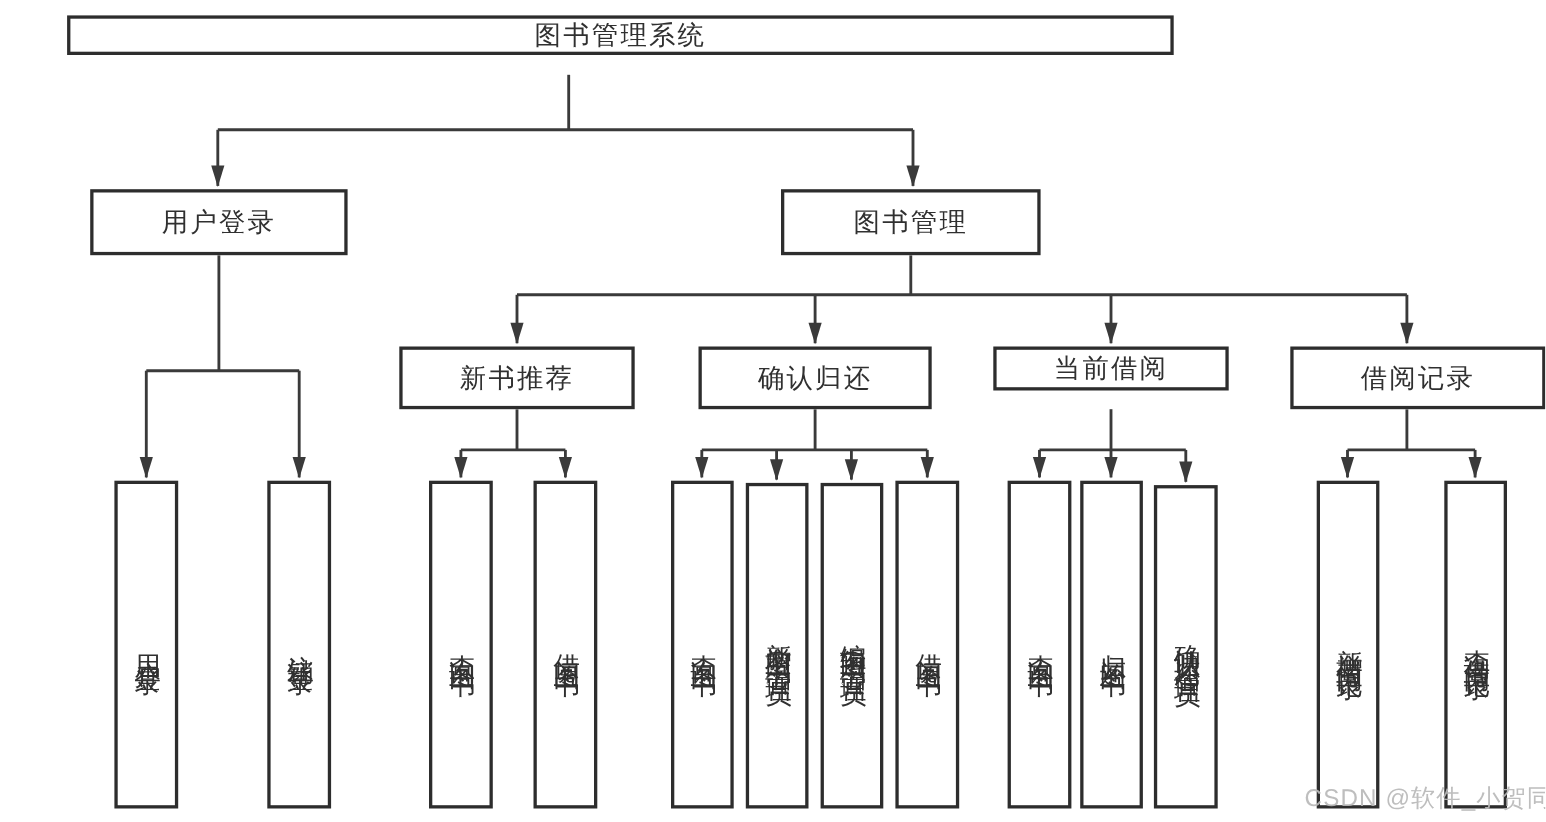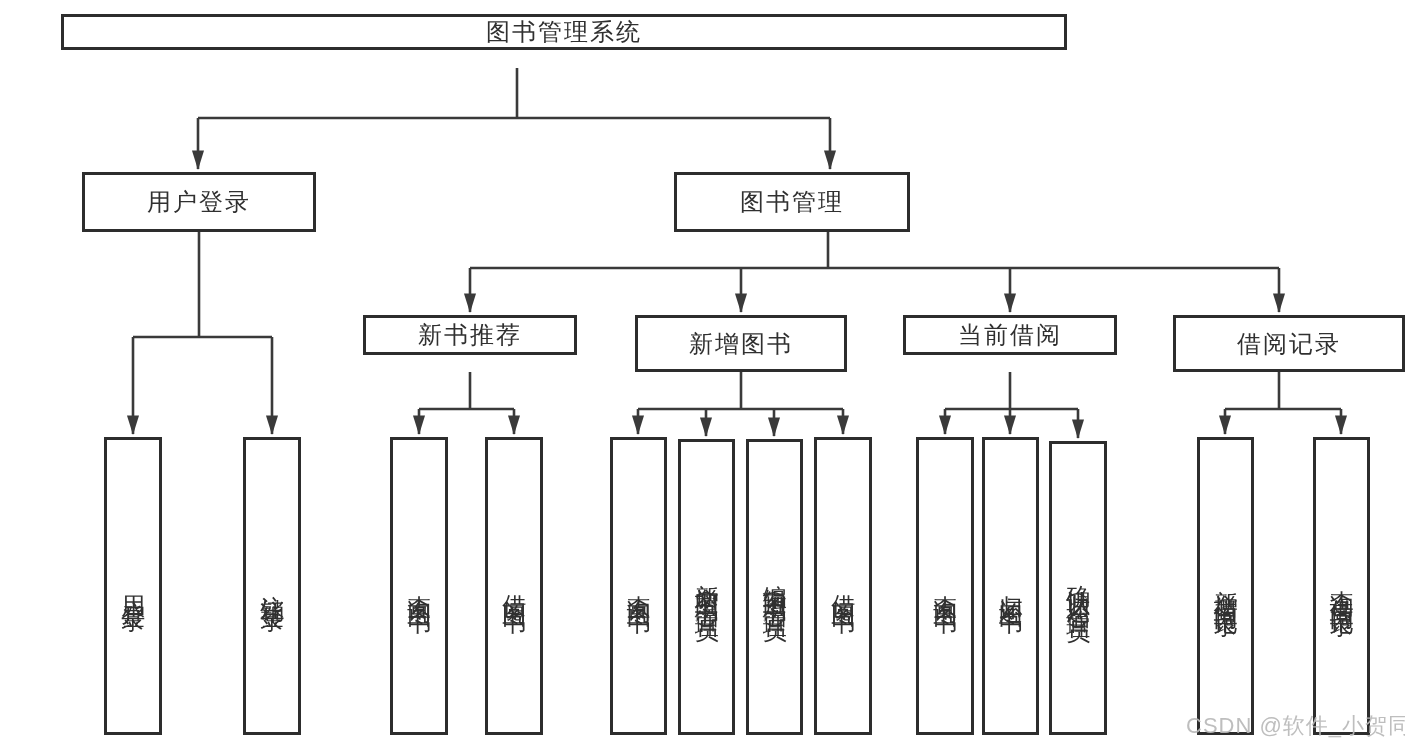--- a/index.html
+++ b/index.html
@@ -98,28 +98,28 @@
         <polyline points="1341,409 1341,434" fill="none" stroke="#3a3a3a" stroke-width="2.6" marker-end="url(#arrowhead)"></polyline>
       </g>
   </svg>
   <div id="node-layer">
       <div class="node" style="left: 14px; top: 14px; width: 1006px; height: 36px; border-color: rgb(45, 45, 45); margin-left: 47px;">
         <span class="label" style="color: rgb(48, 48, 48);">图书管理系统</span>
       </div>
       <div class="node" style="left: 82px; top: 172px; width: 234px; height: 60px; border-color: rgb(45, 45, 45);">
         <span class="label" style="color: rgb(48, 48, 48);">用户登录</span>
       </div>
-      <div class="node" style="left: 674px; top: 172px; width: 236px; height: 60px; border-color: rgb(45, 45, 45);">
+      <div class="node" style="left: 710px; top: 172px; width: 236px; height: 60px; border-color: rgb(45, 45, 45);">
         <span class="label" style="color: rgb(48, 48, 48);">图书管理</span>
       </div>
-      <div class="node" style="left: 363px; top: 315px; width: 214px; height: 40px; border-color: rgb(45, 45, 45);">
+      <div class="node" style="left: 363px; top: 315px; width: 214px; height: 57px; border-color: rgb(45, 45, 45);">
         <span class="label" style="color: rgb(48, 48, 48);">新书推荐</span>
       </div>
       <div class="node" style="left: 635px; top: 315px; width: 212px; height: 57px; border-color: rgb(45, 45, 45);">
-        <span class="label" style="color: rgb(48, 48, 48);">新增图书</span>
+        <span class="label" style="color: rgb(48, 48, 48);">确认归还</span>
       </div>
       <div class="node" style="left: 903px; top: 315px; width: 214px; height: 40px; border-color: rgb(45, 45, 45);">
         <span class="label" style="color: rgb(48, 48, 48);">当前借阅</span>
       </div>
       <div class="node" style="left: 1173px; top: 315px; width: 232px; height: 57px; border-color: rgb(45, 45, 45);">
         <span class="label" style="color: rgb(48, 48, 48);">借阅记录</span>
       </div>
       <div class="node v" style="left: 104px; top: 437px; width: 58px; height: 298px; border-color: rgb(45, 45, 45);">
         <span class="label" style="color: rgb(48, 48, 48);">用户登录</span>
       </div>

